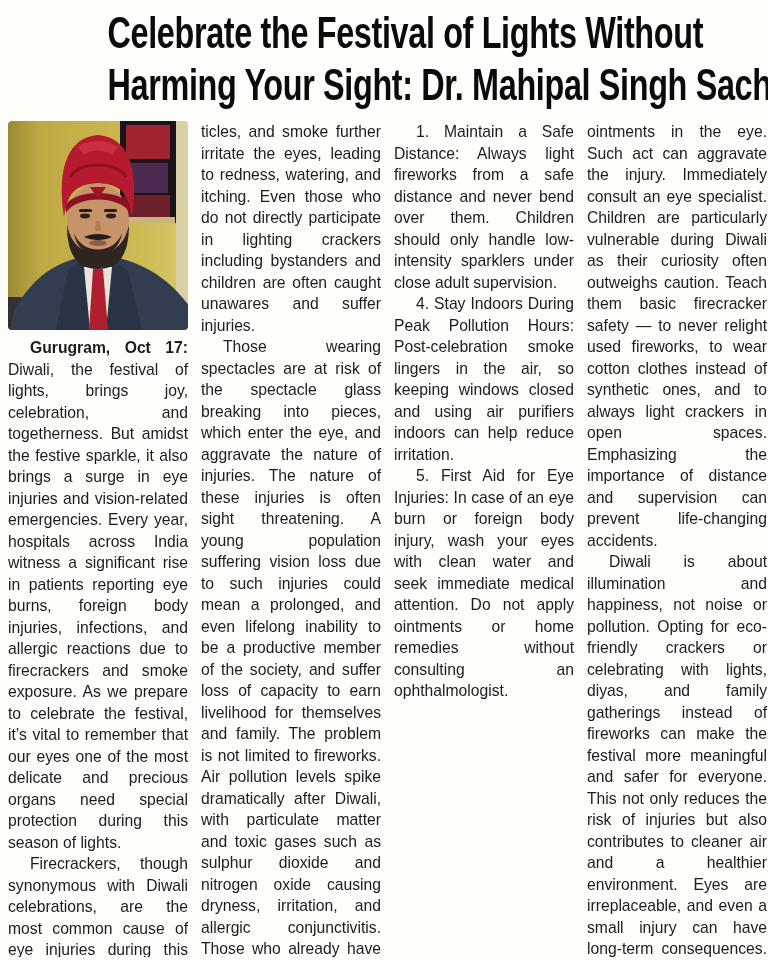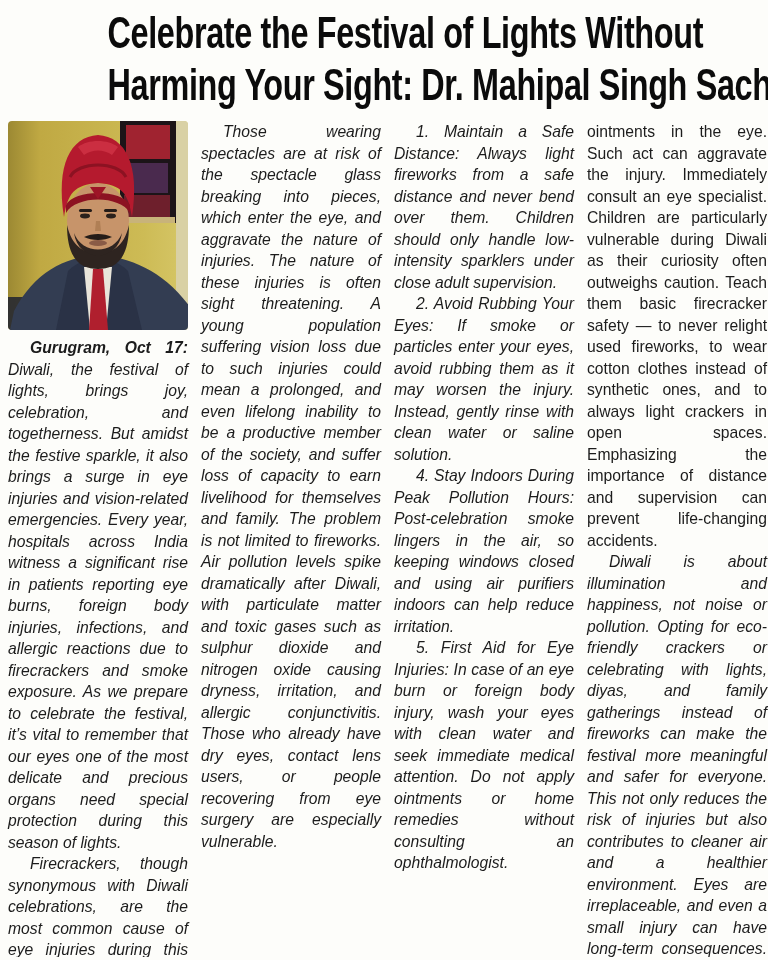--- a/index.html
+++ b/index.html
@@ -25,21 +25,21 @@
     display:flex;gap:13px;
     padding:10px 7px 0 8px;
     height:836px;overflow:hidden;
   }
   .col{
     flex:0 0 180px;width:180px;
     font-size:15.7px;line-height:21.5px;color:#1c1c1c;
     text-align:justify;
   }
   .col p{margin:0;}
-  .indent{text-indent:22px;font-style:italic;}
+  .indent{text-indent:22px;}
   .bold{font-weight:700;}
   .dateline{font-weight:700;}
 
   
   .photo{
     width:180px;height:209px;margin-bottom:7px;
     border-radius:4px;overflow:hidden;display:block;
   }
 </style>
 </head>
@@ -109,27 +109,27 @@
         <path d="M 62 56 C 70 40 110 40 118 56" stroke="#8c1222" stroke-width="3" fill="none"></path>
 
         <path d="M 82 66 L 90 78 L 98 66 Z" fill="#9e1527"></path>
       </svg>
 
       <p class="indent"><span class="dateline">Gurugram, Oct 17:</span> <span>Diwali, the festival of lights, brings joy, celebration, and togetherness. But amidst the festive sparkle, it also brings a surge in eye injuries and vision-related emergencies. Every year, hospitals across India witness a significant rise in patients reporting eye burns, foreign body injuries, infections, and allergic reactions due to firecrackers and smoke exposure. As we prepare to celebrate the festival, it’s vital to remember that our eyes one of the most delicate and precious organs need special protection during this season of lights.</span></p>
       <p class="indent">Firecrackers, though synonymous with Diwali celebrations, are the most common cause of eye injuries during this time. Sparklers, rockets, fountains, and bombs can cause burns, corneal abrasions, and even globe rupture if they burst too close to the face. Flying debris, chemical par-</p>
     </div>
 
     <div class="col">
+      <p>ticles, and smoke further irritate the eyes, leading to redness, watering, and itching. Even those who do not directly participate in lighting crackers including bystanders and children are often caught unawares and suffer injuries.</p>
       <p class="indent">Those wearing spectacles are at risk of the spectacle glass breaking into pieces, which enter the eye, and aggravate the nature of injuries. The nature of these injuries is often sight threatening. A young population suffering vision loss due to such injuries could mean a prolonged, and even lifelong inability to be a productive member of the society, and suffer loss of capacity to earn livelihood for themselves and family. The problem is not limited to fireworks. Air pollution levels spike dramatically after Diwali, with particulate matter and toxic gases such as sulphur dioxide and nitrogen oxide causing dryness, irritation, and allergic conjunctivitis. Those who already have dry eyes, contact lens users, or people recovering from eye surgery are especially vulnerable.</p>
 
     </div>
 
     <div class="col">
       <p class="indent">1. Maintain a Safe Distance: Always light fireworks from a safe distance and never bend over them. Children should only handle low-intensity sparklers under close adult supervision.</p>
-      <p class="indent">2. Avoid Rubbing Your Eyes: If smoke or particles enter your eyes, avoid rubbing them as it may worsen the injury. Instead, gently rinse with clean water or saline solution.</p>
       <p class="indent">4. Stay Indoors During Peak Pollution Hours: Post-celebration smoke lingers in the air, so keeping windows closed and using air purifiers indoors can help reduce irritation.</p>
       <p class="indent">5. First Aid for Eye Injuries: In case of an eye burn or foreign body injury, wash your eyes with clean water and seek immediate medical attention. Do not apply ointments or home remedies without consulting an ophthalmologist.</p>
 
     </div>
 
     <div class="col">
       <p>ointments in the eye. Such act can aggravate the injury. Immediately consult an eye specialist. Children are particularly vulnerable during Diwali as their curiosity often outweighs caution. Teach them basic firecracker safety — to never relight used fireworks, to wear cotton clothes instead of synthetic ones, and to always light crackers in open spaces. Emphasizing the importance of distance and supervision can prevent life-changing accidents.</p>
       <p class="indent">Diwali is about illumination and happiness, not noise or pollution. Opting for eco-friendly crackers or celebrating with lights, diyas, and family gatherings instead of fireworks can make the festival more meaningful and safer for everyone. This not only reduces the risk of injuries but also contributes to cleaner air and a healthier environment. Eyes are irreplaceable, and even a small injury can have long-term consequences. By exercising caution and awareness, we can ensure that the festival of lights remains a time of joy and not regret. Let’s pledge to celebrate a safe and responsible Diwali — one that shines bright with happiness and good health, not fire hazards or pollution.</p>
     </div>
 

